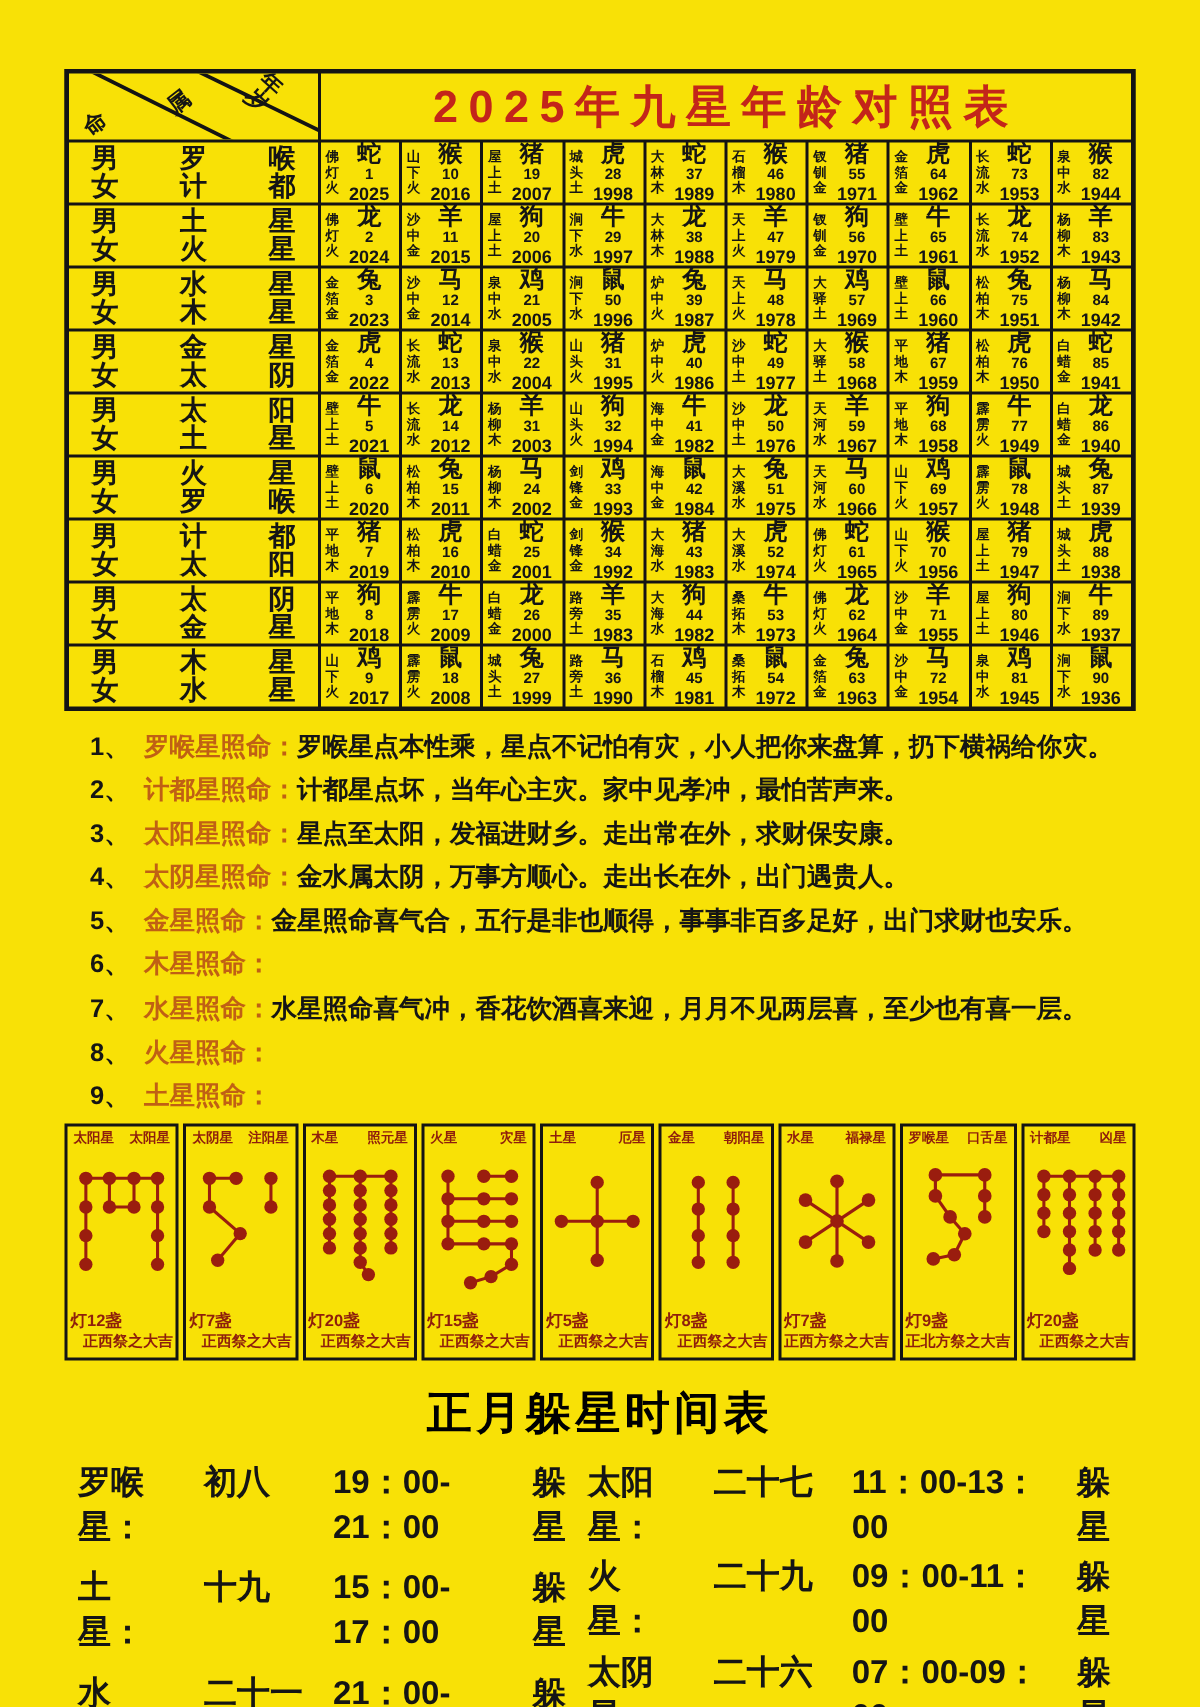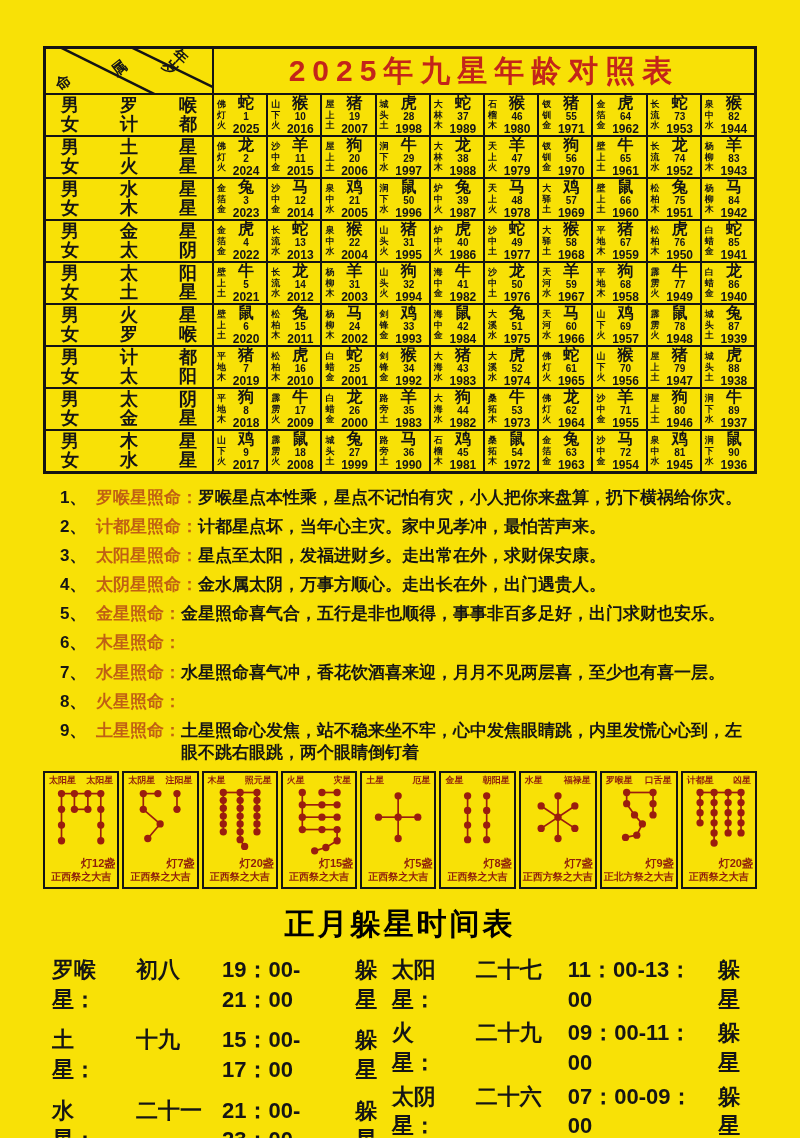--- a/index.html
+++ b/index.html
@@ -50,31 +50,31 @@
   .animal{font-size:16px;}
   .age{font-size:10px;margin-top:1px;}
   .year{font-size:12px;margin-top:1px;}
   
   .notes{margin:13px 52px 0 60px;}
   .note{display:flex;font-size:17px;line-height:1.3;margin-bottom:7px;}
   .nnum{flex:0 0 36px;}
   .nstar{color:var(--note-star);flex-shrink:0;}
   .ntext{color:var(--text);}
   
-  .panels{margin:6px 43px 0 43px;display:flex;gap:3px;height:118px;}
+  .panels{margin:6px 43px 0 43px;display:flex;gap:3px;height:158px;}
   .panel{
     flex:1;border:2px solid #141414;background:var(--background);
     display:flex;flex-direction:column;padding:3px 2px 4px 2px;
   }
   .phead{display:flex;justify-content:space-between;padding:0 2px;
     font-size:9px;color:var(--dark-red);line-height:1.1;}
   .psvg{flex:1;min-height:0;margin:2px 0;}
   .psvg svg{width:100%;height:100%;display:block;}
-  .plamp{text-align:right;font-size:11px;color:var(--dark-red);line-height:1.25;}
-  .prite{text-align:center;font-size:10px;color:var(--dark-red);line-height:1.2;letter-spacing:0;white-space:nowrap;}
+  .plamp{text-align:left;font-size:11px;color:var(--dark-red);line-height:1.25;}
+  .prite{text-align:right;font-size:10px;color:var(--dark-red);line-height:1.2;letter-spacing:0;white-space:nowrap;}
   
   .sched-title{margin-top:15px;text-align:center;font-size:30px;letter-spacing:3px;color:#000;}
   .sched{display:flex;margin:10px 40px 0 52px;}
   .scol{display:flex;flex-direction:column;}
   .scol-left{width:48%;gap:11px;}
   .scol-right{width:52%;gap:4px;}
   .srow{display:flex;align-items:baseline;font-size:22px;line-height:1.35;justify-content:center;}
   .sstar{flex:0 0 84px;}
   .sdate{flex:0 0 86px;}
   .scol-right .sdate{flex-basis:92px;}
@@ -962,21 +962,20 @@
         <span class="nstar">水星照命：</span>
         <span class="ntext">水星照命喜气冲，香花饮酒喜来迎，月月不见两层喜，至少也有喜一层。</span>
       </div>
       <div class="note">
         <span class="nnum">8、</span>
         <span class="nstar">火星照命：</span>
       </div>
       <div class="note">
         <span class="nnum">9、</span>
         <span class="nstar">土星照命：</span>
-        <span class="ntext">土星照命心发焦，站不稳来坐不牢，心中发焦眼睛跳，内里发慌心心到，左眼不跳右眼跳，两个眼睛倒钉着</span>
       </div>
     </div>
 
   <div class="panels" id="panels">
       <div class="panel">
         <div class="phead">
           <span>太阳星</span>
           <span>太阳星</span>
         </div>
         <div class="psvg">

